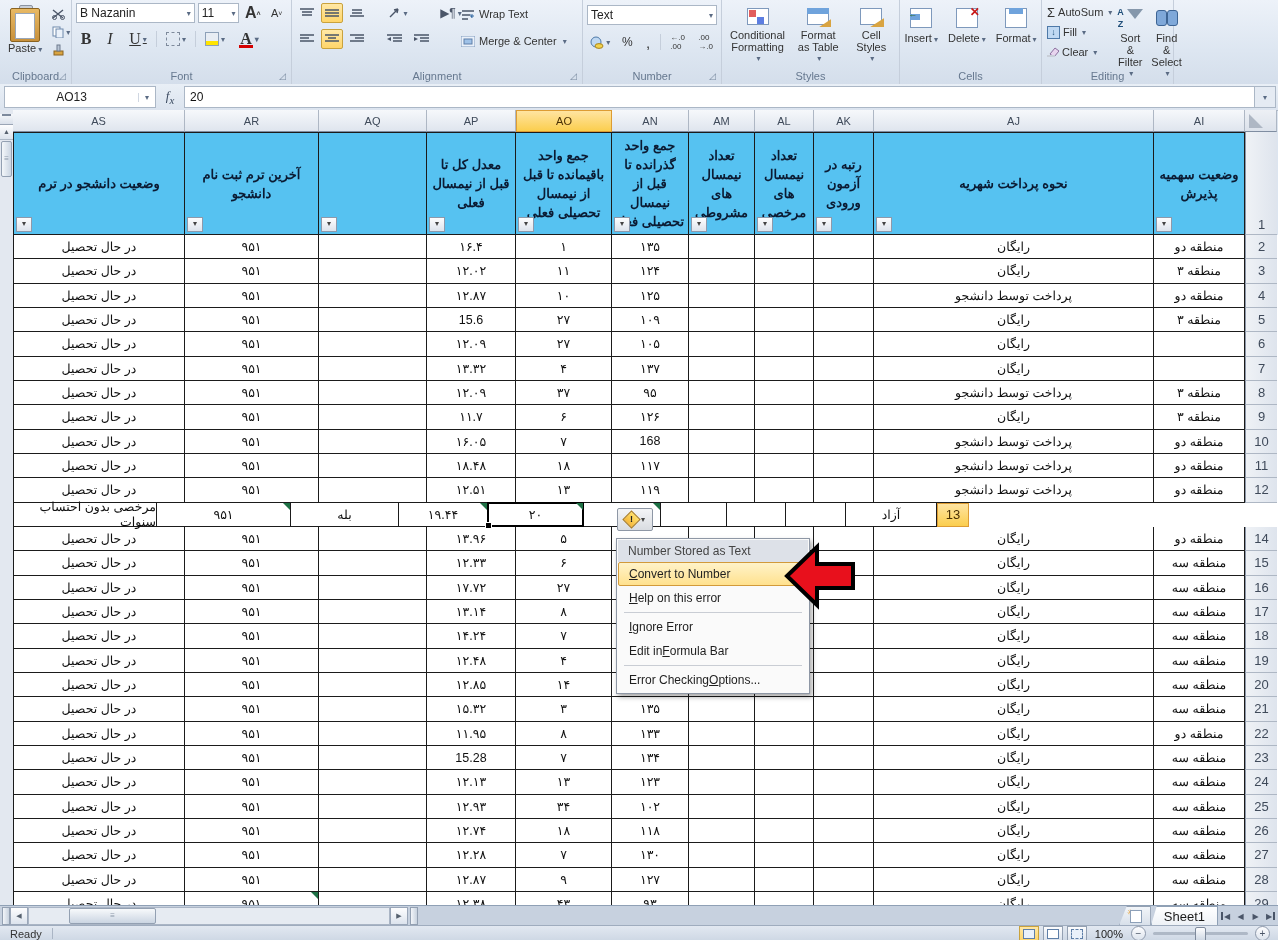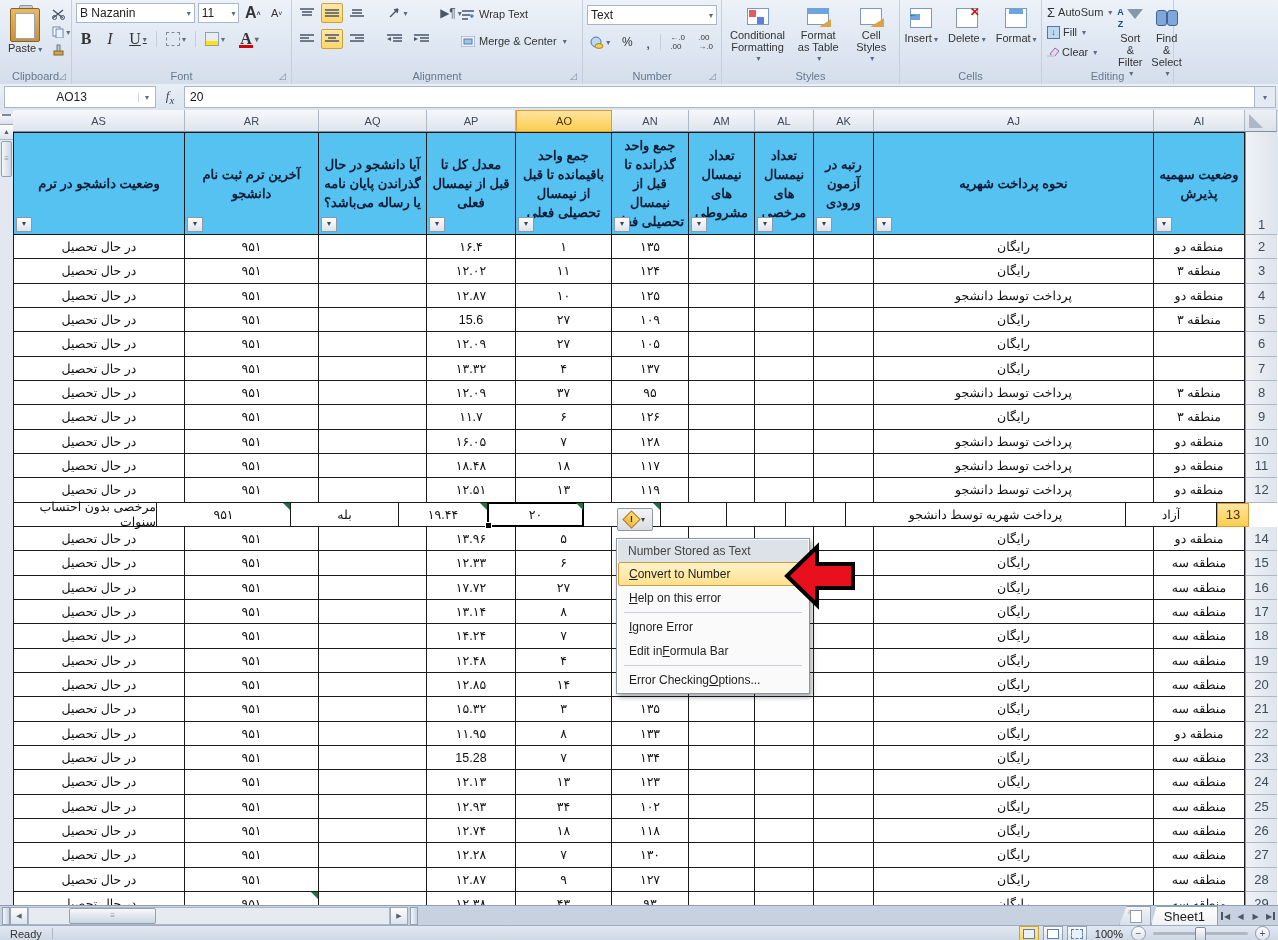--- a/index.html
+++ b/index.html
@@ -475,21 +475,20 @@
   <div class="bluerow" id="bluerow">
       <div class="bh" style="width:172px">
         <span class="bht">وضعیت دانشجو در ترم</span>
         <span class="fbtn">▾</span>
       </div>
       <div class="bh" style="width:134px">
         <span class="bht">آخرین ترم ثبت نام دانشجو</span>
         <span class="fbtn">▾</span>
       </div>
       <div class="bh" style="width:108px">
-        <span class="bht">آیا دانشجو در حال گذراندن پایان نامه یا رساله می‌باشد؟</span>
         <span class="fbtn">▾</span>
       </div>
       <div class="bh" style="width:89px">
         <span class="bht">معدل کل تا قبل از نیمسال فعلی</span>
         <span class="fbtn">▾</span>
       </div>
       <div class="bh" style="width:96px">
         <span class="bht">جمع واحد باقیمانده تا قبل از نیمسال تحصیلی فعلی</span>
         <span class="fbtn">▾</span>
       </div>
@@ -632,21 +631,21 @@
         <div class="cell" style="width:280px">رایگان</div>
         <div class="cell" style="width:91px">منطقه ۳</div>
         <div class="rn">9</div>
       </div>
       <div class="row">
         <div class="cell" style="width:172px">در حال تحصیل</div>
         <div class="cell" style="width:134px">۹۵۱</div>
         <div class="cell" style="width:108px"></div>
         <div class="cell" style="width:89px">۱۶.۰۵</div>
         <div class="cell" style="width:96px">۷</div>
-        <div class="cell" style="width:77px">۱۲۸</div>
+        <div class="cell" style="width:77px">168</div>
         <div class="cell" style="width:66px"></div>
         <div class="cell" style="width:59px"></div>
         <div class="cell" style="width:60px"></div>
         <div class="cell" style="width:280px">پرداخت توسط دانشجو</div>
         <div class="cell" style="width:91px">منطقه دو</div>
         <div class="rn">10</div>
       </div>
       <div class="row">
         <div class="cell" style="width:172px">در حال تحصیل</div>
         <div class="cell" style="width:134px">۹۵۱</div>
@@ -678,21 +677,20 @@
       <div class="row">
         <div class="cell" style="width:144px">مرخصی بدون احتساب سنوات</div>
         <div class="cell" style="width:134px">۹۵۱<span class="gtri"></span></div>
         <div class="cell" style="width:108px">بله</div>
         <div class="cell" style="width:89px">۱۹.۴۴<span class="gtri"></span></div>
         <div class="cell active" style="width:96px">۲۰<span class="gtri"></span><span class="handle"></span></div>
         <div class="cell" style="width:77px">۱۶<span class="gtri"></span></div>
         <div class="cell" style="width:66px"></div>
         <div class="cell" style="width:59px"></div>
         <div class="cell" style="width:60px"></div>
-        <div class="cell" style="width:280px">پرداخت شهریه توسط دانشجو</div>
         <div class="cell" style="width:91px">آزاد</div>
         <div class="rn sel">13</div>
       </div>
       <div class="row">
         <div class="cell" style="width:172px">در حال تحصیل</div>
         <div class="cell" style="width:134px">۹۵۱</div>
         <div class="cell" style="width:108px"></div>
         <div class="cell" style="width:89px">۱۳.۹۶</div>
         <div class="cell" style="width:96px">۵</div>
         <div class="cell" style="width:77px"></div>

